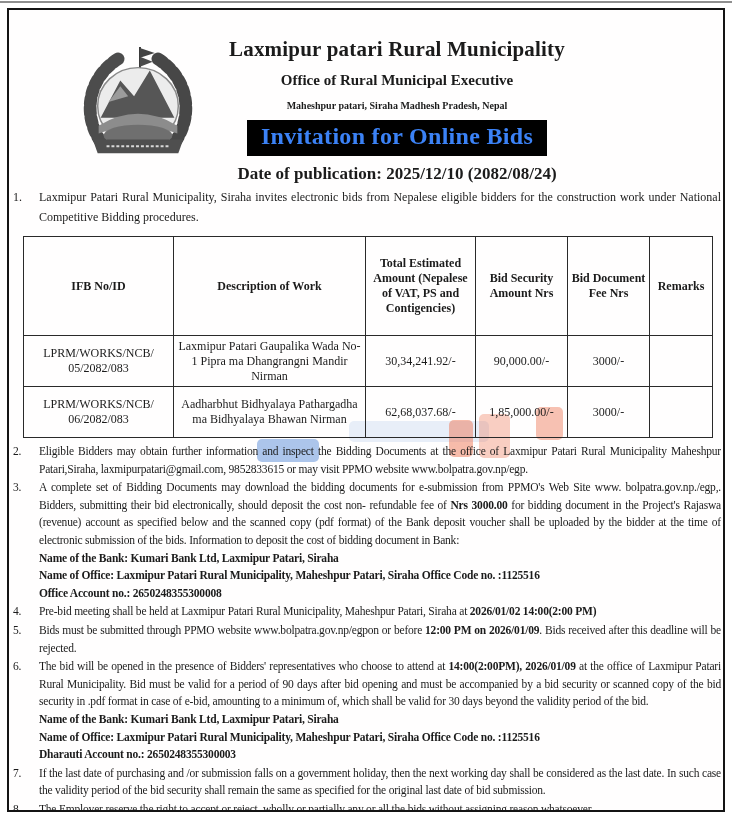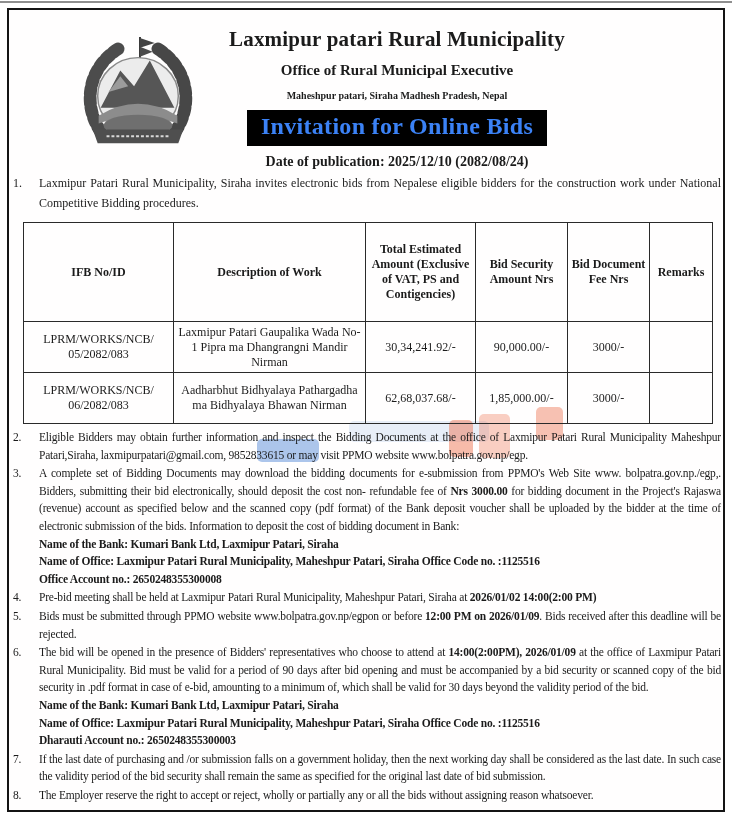--- a/index.html
+++ b/index.html
@@ -5,33 +5,33 @@
   html,body{margin:0;padding:0;}
   body{
     width:732px;height:817px;position:relative;overflow:hidden;
     background:#ffffff;color:#1b1b1b;
     font-family:"Liberation Serif","DejaVu Serif",serif;
   }
   .top-scan-line{position:absolute;left:0;top:1px;width:100%;height:2px;background:#8f8f8f;}
   .sheet{
     position:absolute;left:7px;right:7px;top:8px;bottom:5px;
     border:2px solid #141414;background:#fffefe;overflow:hidden;
-    padding:2px 2px;
+    padding:12px 2px;
   }
   
   .logo-wrap{position:absolute;left:68px;top:20px;width:118px;height:126px;}
   .header-text{margin-left:62px;text-align:center;padding-top:15px;}
   .muni-title{font-size:21px;font-weight:bold;letter-spacing:.2px;}
   .office-title{font-size:15px;font-weight:bold;margin-top:10px;}
   .address-line{font-size:10px;font-weight:bold;margin-top:11px;}
   .banner{
     display:inline-block;background:#000000;color:#3b82f6;
     font-size:24px;font-weight:bold;padding:3px 14px 6px;margin-top:9px;letter-spacing:.3px;
   }
-  .pub-date{font-size:14px;font-weight:bold;margin-top:8px;}
+  .pub-date{font-size:17px;font-weight:bold;margin-top:8px;}
   
   .items-top{margin-top:4px;font-size:12px;line-height:19.5px;}
   .items-rest{font-size:11.5px;line-height:17.6px;letter-spacing:-0.2px;}
   .item{position:relative;padding-left:28px;text-align:justify;margin-bottom:1px;}
   .item .num{position:absolute;left:2px;top:0;}
   .subline{font-weight:bold;text-align:left;}
   
   .table-wrap{margin:9px 11px 5px 12px;position:relative;z-index:1;}
   table.bid-table{border-collapse:collapse;width:689px;table-layout:fixed;}
   .bid-table th,.bid-table td{
@@ -101,21 +101,21 @@
             <col style="width: 192px;">
             <col style="width: 110px;">
             <col style="width: 92px;">
             <col style="width: 82px;">
             <col style="width: 63px;">
           </colgroup>
         <thead>
             <tr>
               <th>IFB No/ID</th>
               <th>Description of Work</th>
-              <th>Total Estimated Amount (Exclusive of VAT, PS and Contigencies)</th>
+              <th>Total Estimated Amount (Nepalese of VAT, PS and Contigencies)</th>
               <th>Bid Security Amount Nrs</th>
               <th>Bid Document Fee Nrs</th>
               <th>Remarks</th>
             </tr>
           </thead>
         <tbody>
             <tr>
               <td>LPRM/WORKS/NCB/ 05/2082/083</td>
               <td>Laxmipur Patari Gaupalika Wada No-1 Pipra ma Dhangrangni Mandir Nirman</td>
               <td class="amt">30,34,241.92/-</td>

